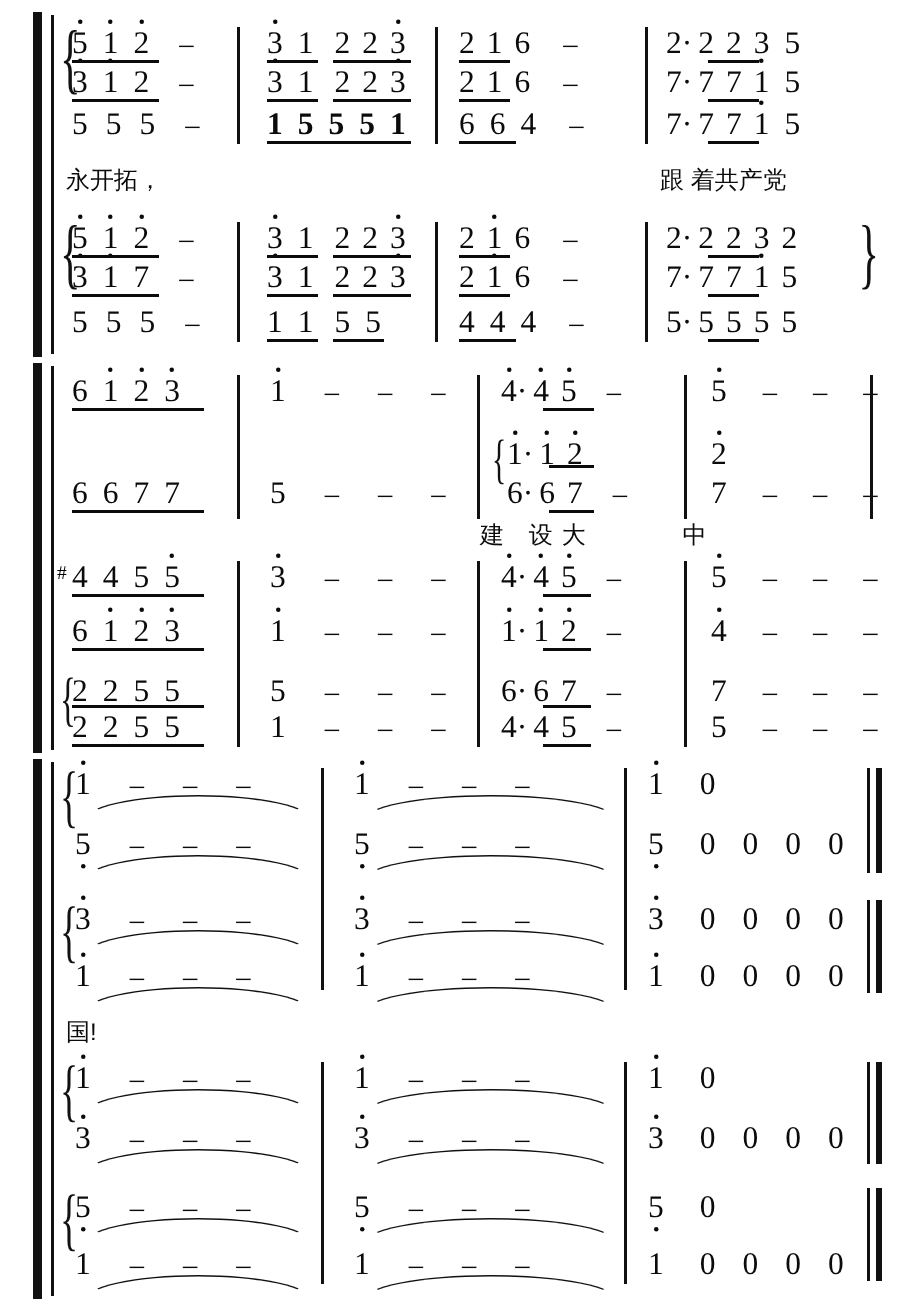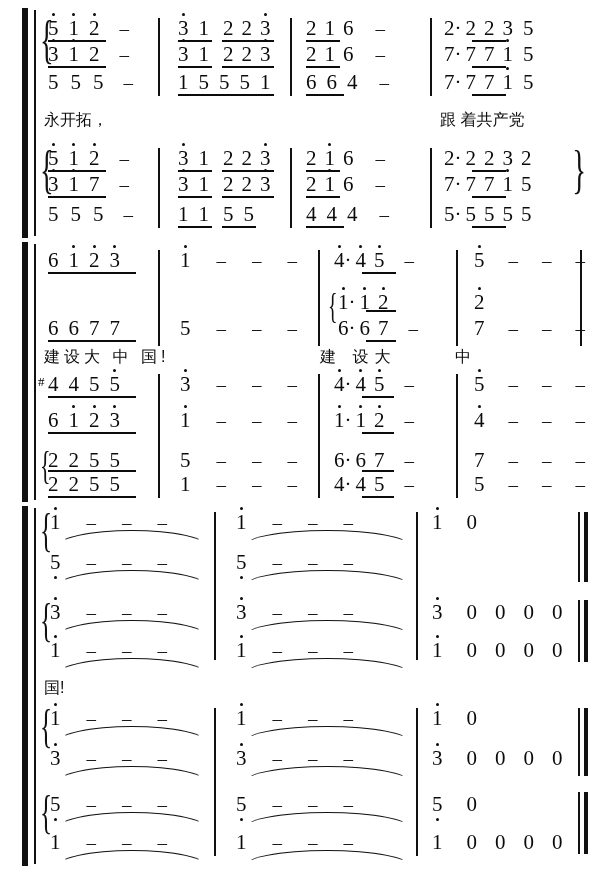--- a/index.html
+++ b/index.html
@@ -166,21 +166,21 @@
   <div class="row" style="left:178px; top:44px;">
     <span class="num up">3</span><span style="display:inline-block;width:6px"></span>
     <span class="num">1</span><span style="display:inline-block;width:10px"></span>
     <span class="num">2</span><span style="display:inline-block;width:4px"></span>
     <span class="num">2</span><span style="display:inline-block;width:4px"></span>
     <span class="num up">3</span>
   </div>
   <div class="beam" style="left:178px; top:66px; width:34px;"></div>
   <div class="beam" style="left:222px; top:66px; width:52px;"></div>
 
-  <div class="row" style="left:178px; top:72px;">
+  <div class="row" style="left:178px; top:72px;font-weight:bold;">
     <span class="num">1</span><span style="display:inline-block;width:6px"></span>
     <span class="num">5</span><span style="display:inline-block;width:6px"></span>
     <span class="num">5</span><span style="display:inline-block;width:6px"></span>
     <span class="num">5</span><span style="display:inline-block;width:6px"></span>
     <span class="num">1</span>
   </div>
   <div class="beam" style="left:178px; top:94px; width:96px;"></div>
 
   <div class="bline" style="left:290px; top:18px; height:78px;"></div>
   <div class="row" style="left:306px; top:18px;">
@@ -414,21 +414,20 @@
     <span class="num up">2</span>
   </div>
   <div class="row" style="left:474px; top:318px;">
     <span class="num">7</span><span style="display:inline-block;width:20px"></span>
     <span class="num dash">–</span><span style="display:inline-block;width:20px"></span>
     <span class="num dash">–</span><span style="display:inline-block;width:20px"></span>
     <span class="num dash">–</span>
   </div>
   <div class="bline" style="left:580px; top:250px; height:96px;"></div>
 
-  <div class="lyric" style="left:44px; top:347px; letter-spacing:4px;">建设大 中 国!</div>
   <div class="lyric" style="left:320px; top:347px; letter-spacing:6px;">建 设大</div>
   <div class="lyric" style="left:455px; top:347px;">中</div>
 
   <div class="sharp" style="left:38px; top:374px;">#</div>
   <div class="row" style="left:48px; top:374px;">
     <span class="num">4</span><span style="display:inline-block;width:6px"></span>
     <span class="num">4</span><span style="display:inline-block;width:6px"></span>
     <span class="num">5</span><span style="display:inline-block;width:6px"></span>
     <span class="num up">5</span>
   </div>
@@ -611,20 +610,27 @@
     <span class="num dash">–</span>
   </div>
   <div class="tielong" style="left:242px; top:658px; width:168px;"></div>
 
   <div class="bline" style="left:416px; top:512px; height:148px;"></div>
 
   <div class="row" style="left:432px; top:512px;">
     <span class="num up">1</span><span style="display:inline-block;width:20px"></span>
     <span class="num">0</span>
   </div>
+  <div class="row" style="left:432px; top:552px;">
+    <span class="num dn">5</span><span style="display:inline-block;width:20px"></span>
+    <span class="num">0</span><span style="display:inline-block;width:14px"></span>
+    <span class="num">0</span><span style="display:inline-block;width:14px"></span>
+    <span class="num">0</span><span style="display:inline-block;width:14px"></span>
+    <span class="num">0</span>
+  </div>
   <div class="row" style="left:432px; top:602px;">
     <span class="num up">3</span><span style="display:inline-block;width:20px"></span>
     <span class="num">0</span><span style="display:inline-block;width:14px"></span>
     <span class="num">0</span><span style="display:inline-block;width:14px"></span>
     <span class="num">0</span><span style="display:inline-block;width:14px"></span>
     <span class="num">0</span>
   </div>
   <div class="row" style="left:432px; top:640px;">
     <span class="num up">1</span><span style="display:inline-block;width:20px"></span>
     <span class="num">0</span><span style="display:inline-block;width:14px"></span>

